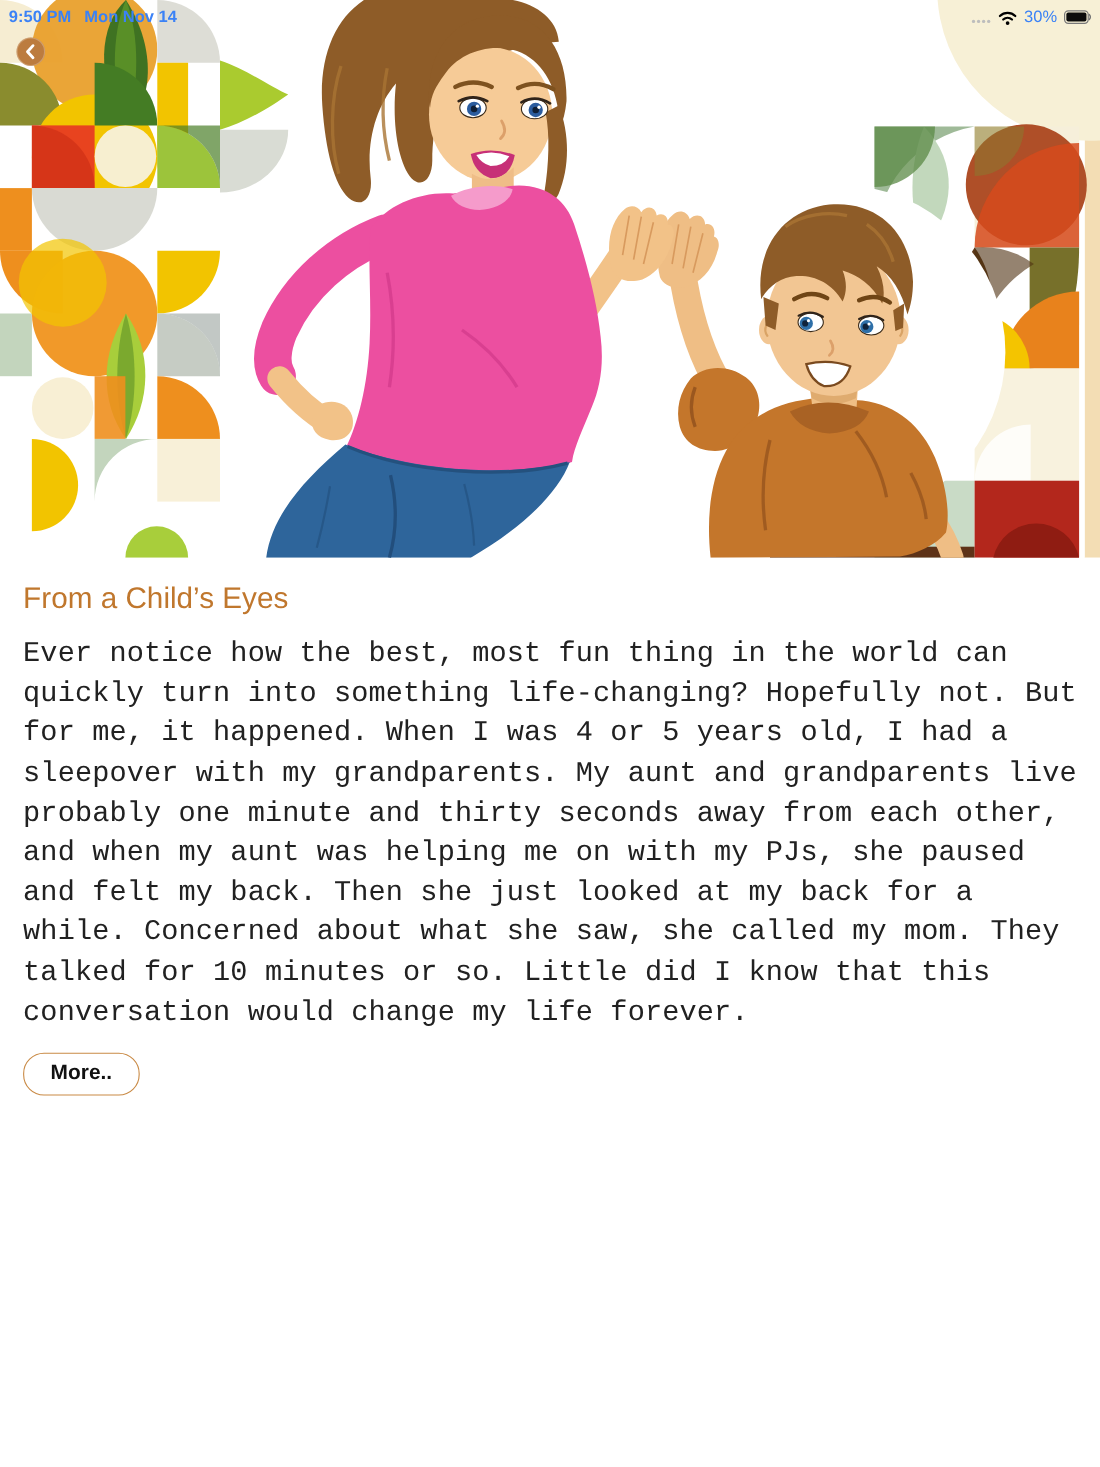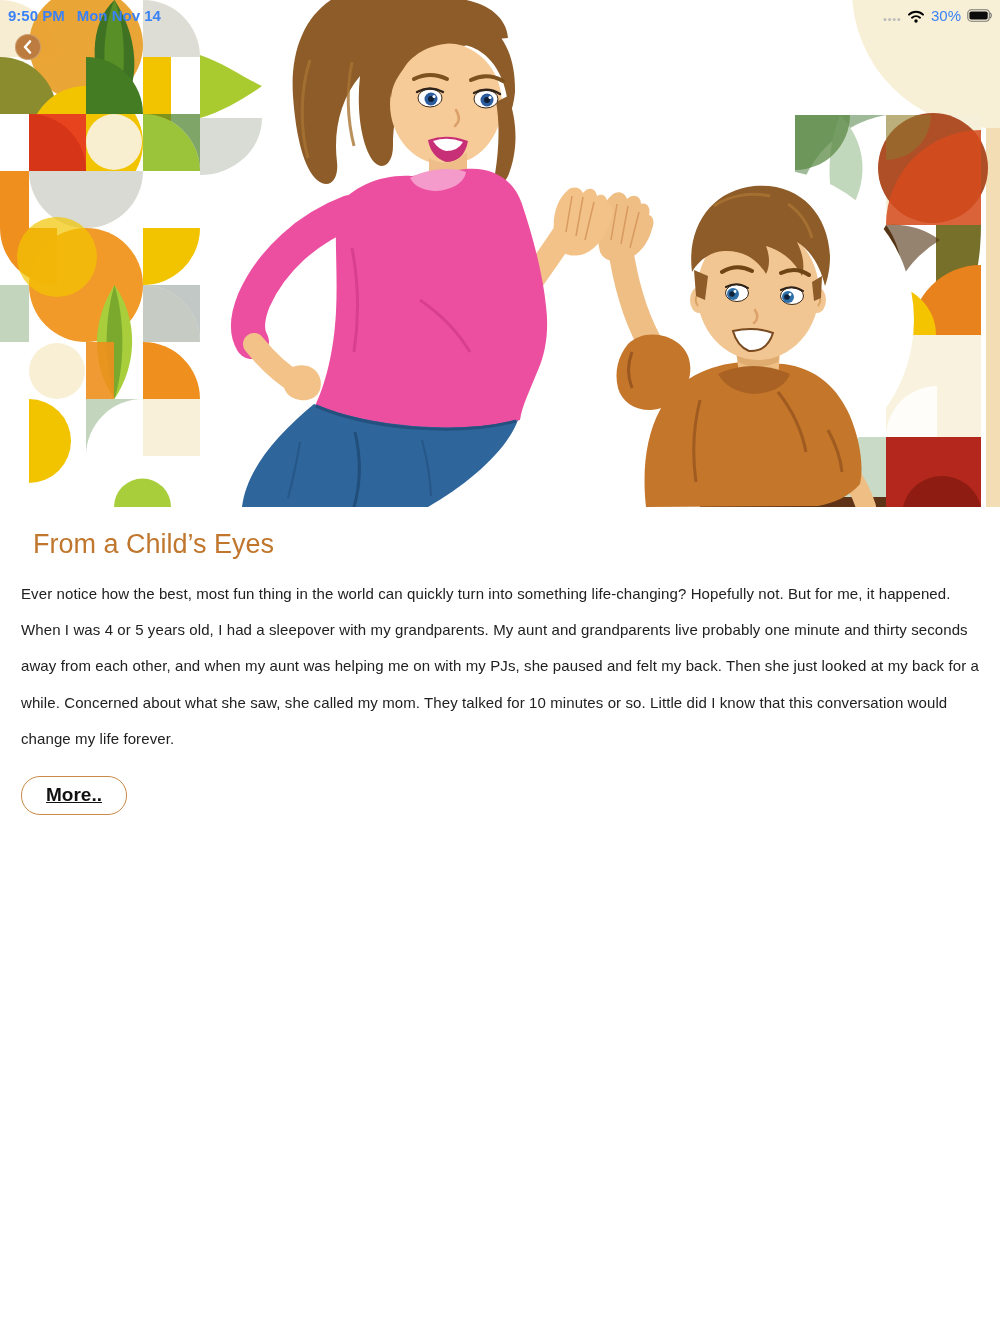--- a/index.html
+++ b/index.html
@@ -26,26 +26,26 @@
   .hero{position:absolute;top:0;left:0;width:1000px;height:507px;background:#fff;overflow:hidden;}
   .hero svg{display:block;}
 
   
   .back-btn{position:absolute;top:34px;left:15px;width:26px;height:26px;border-radius:50%;
     background:var(--back-button-color);border:none;z-index:30;display:flex;align-items:center;
     justify-content:center;cursor:pointer;box-shadow:0 0 0 1px rgba(255,255,255,.25) inset;}
 
   
   .content{position:absolute;top:507px;left:0;width:1000px;padding:0 21px;}
-  .content h1{font-size:27px;font-weight:500;color:var(--heading-color);margin:22px 12px 16px;}
-  .content p{font-size:15px;line-height:36.2px;letter-spacing:.1px;color:var(--body-text-color);
-    max-width:958px;}
+  .content h1{font-size:27px;font-weight:500;color:var(--heading-color);margin:22px 0 16px;}
+  .content p{font-size:26px;line-height:36.2px;letter-spacing:.1px;color:var(--body-text-color);
+    max-width:958px;font-family:Liberation Mono, monospace;}
   .more-btn{margin-top:19px;display:inline-block;background:#fff;border:1.6px solid var(--more-border-color);
     border-radius:19px;padding:7px 24px 8px;font-size:19px;font-weight:700;color:#111;
-    font-family:inherit;cursor:pointer;text-decoration:underline;}
+    font-family:inherit;cursor:pointer;}
 </style>
 </head>
 <body>
 
 <div class="screen">
 
   <div class="status-bar">
     <div class="sb-left">
       <span>9:50 PM</span>
       <span>Mon Nov 14</span>

